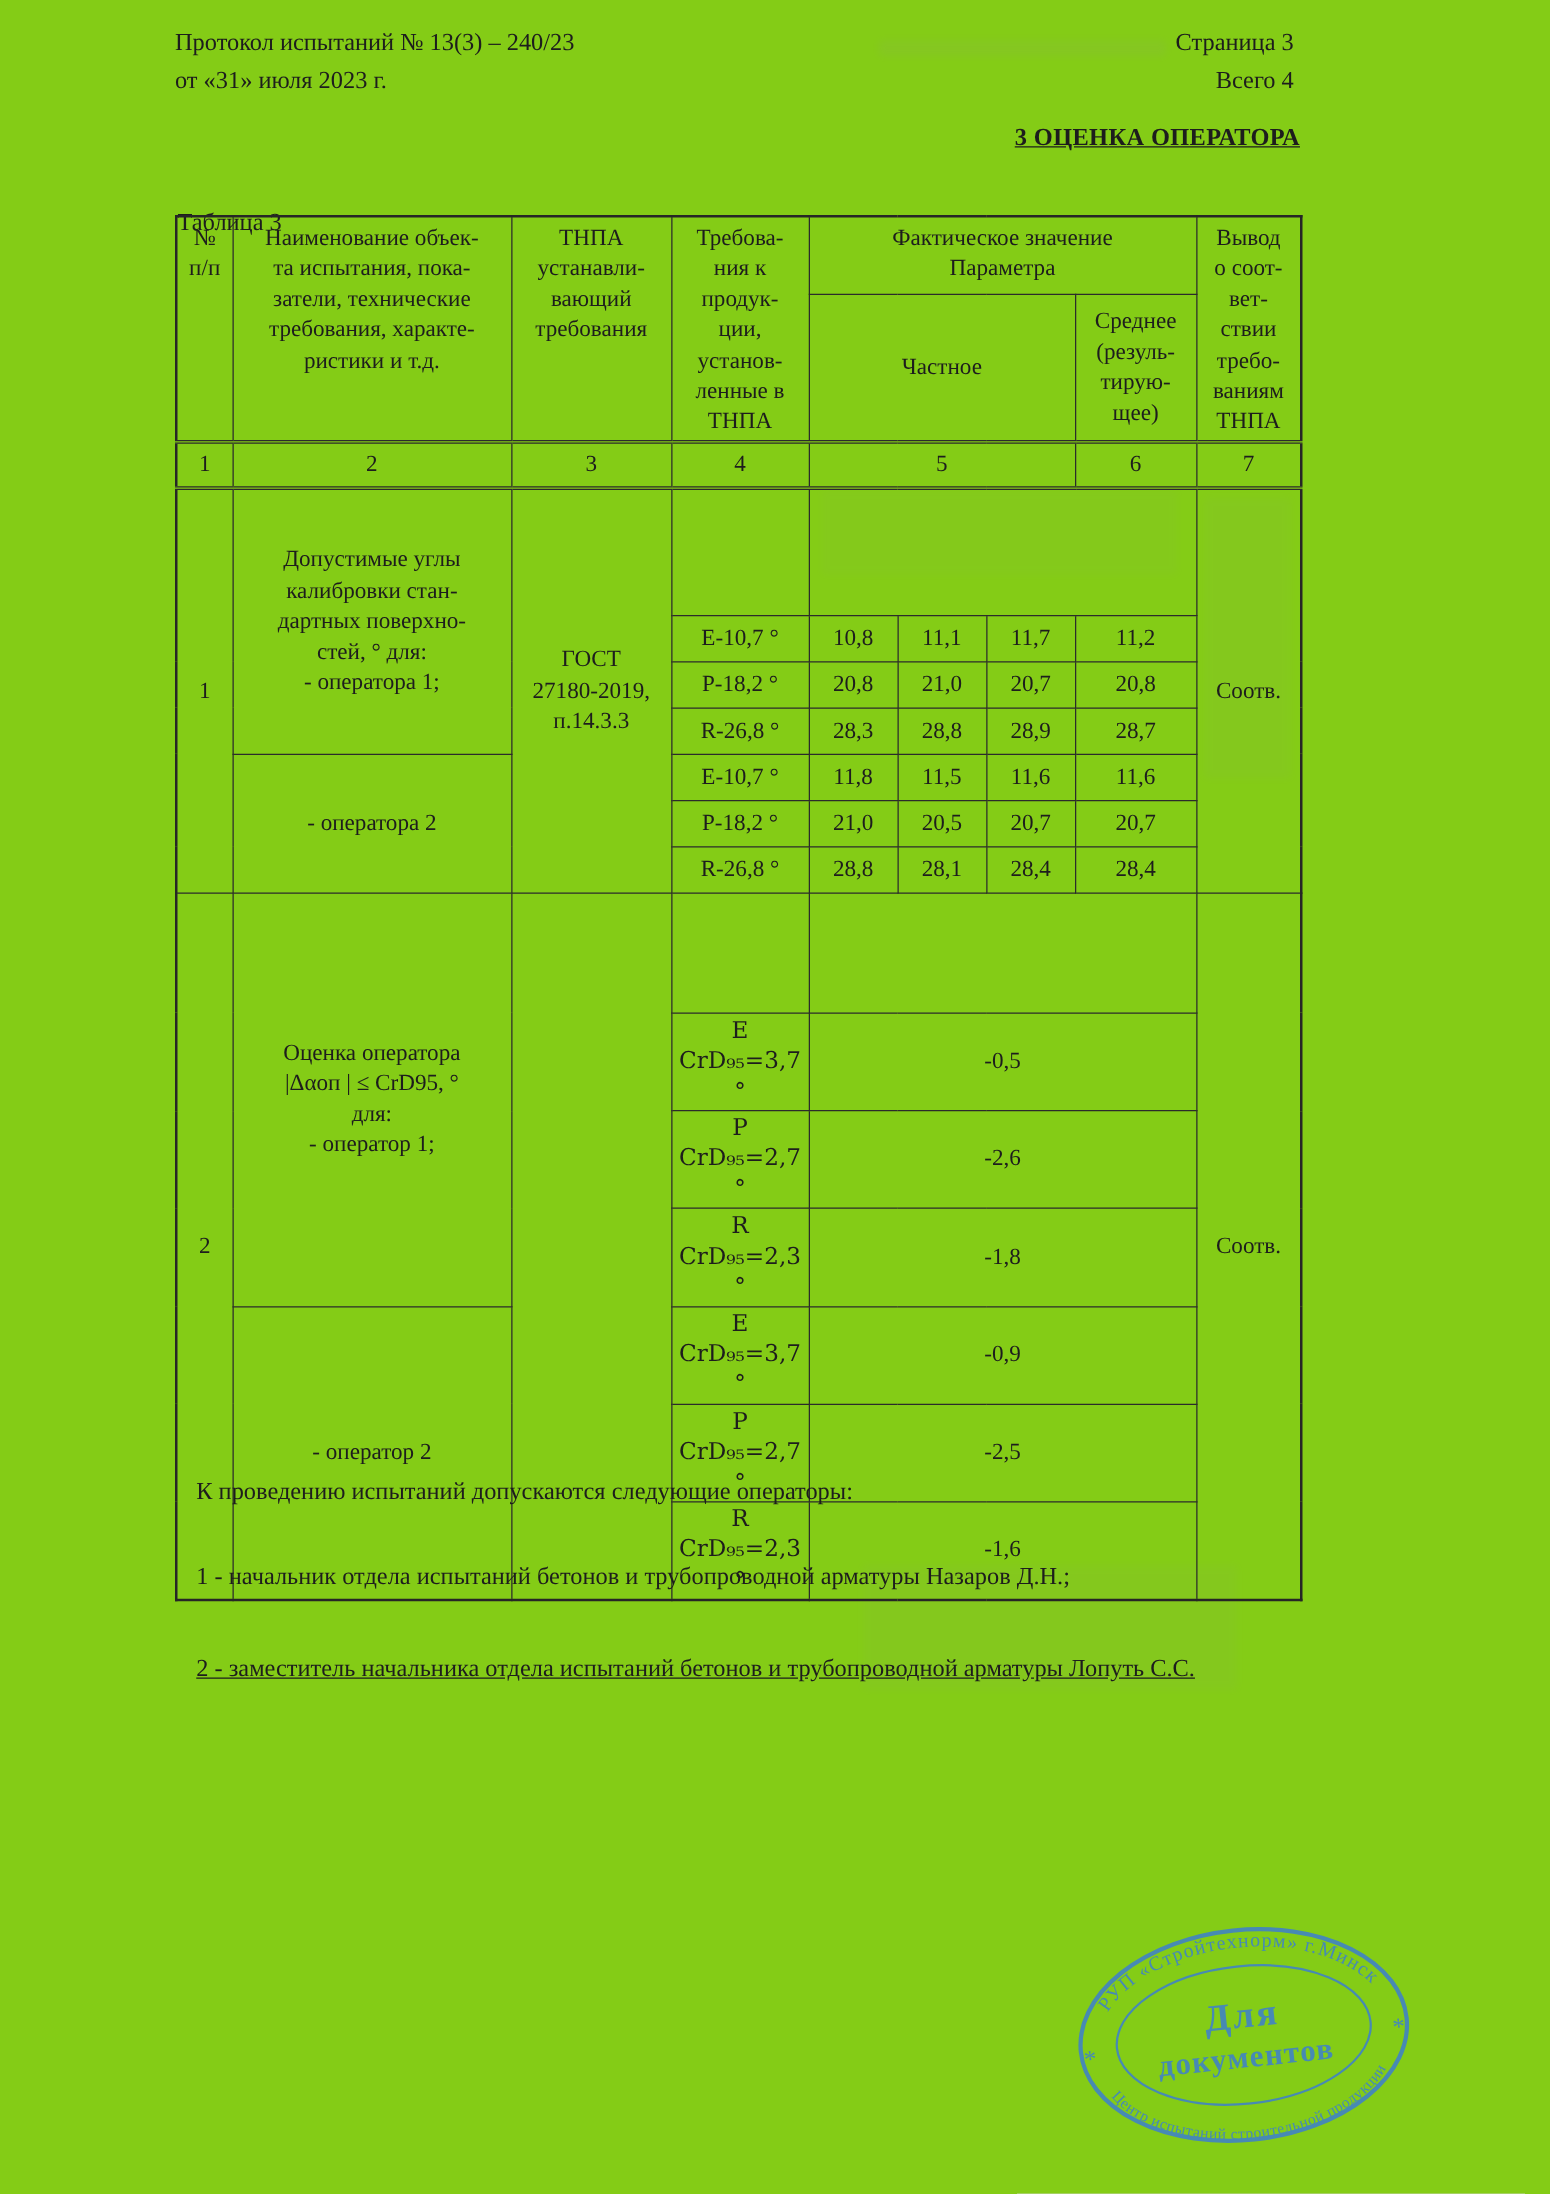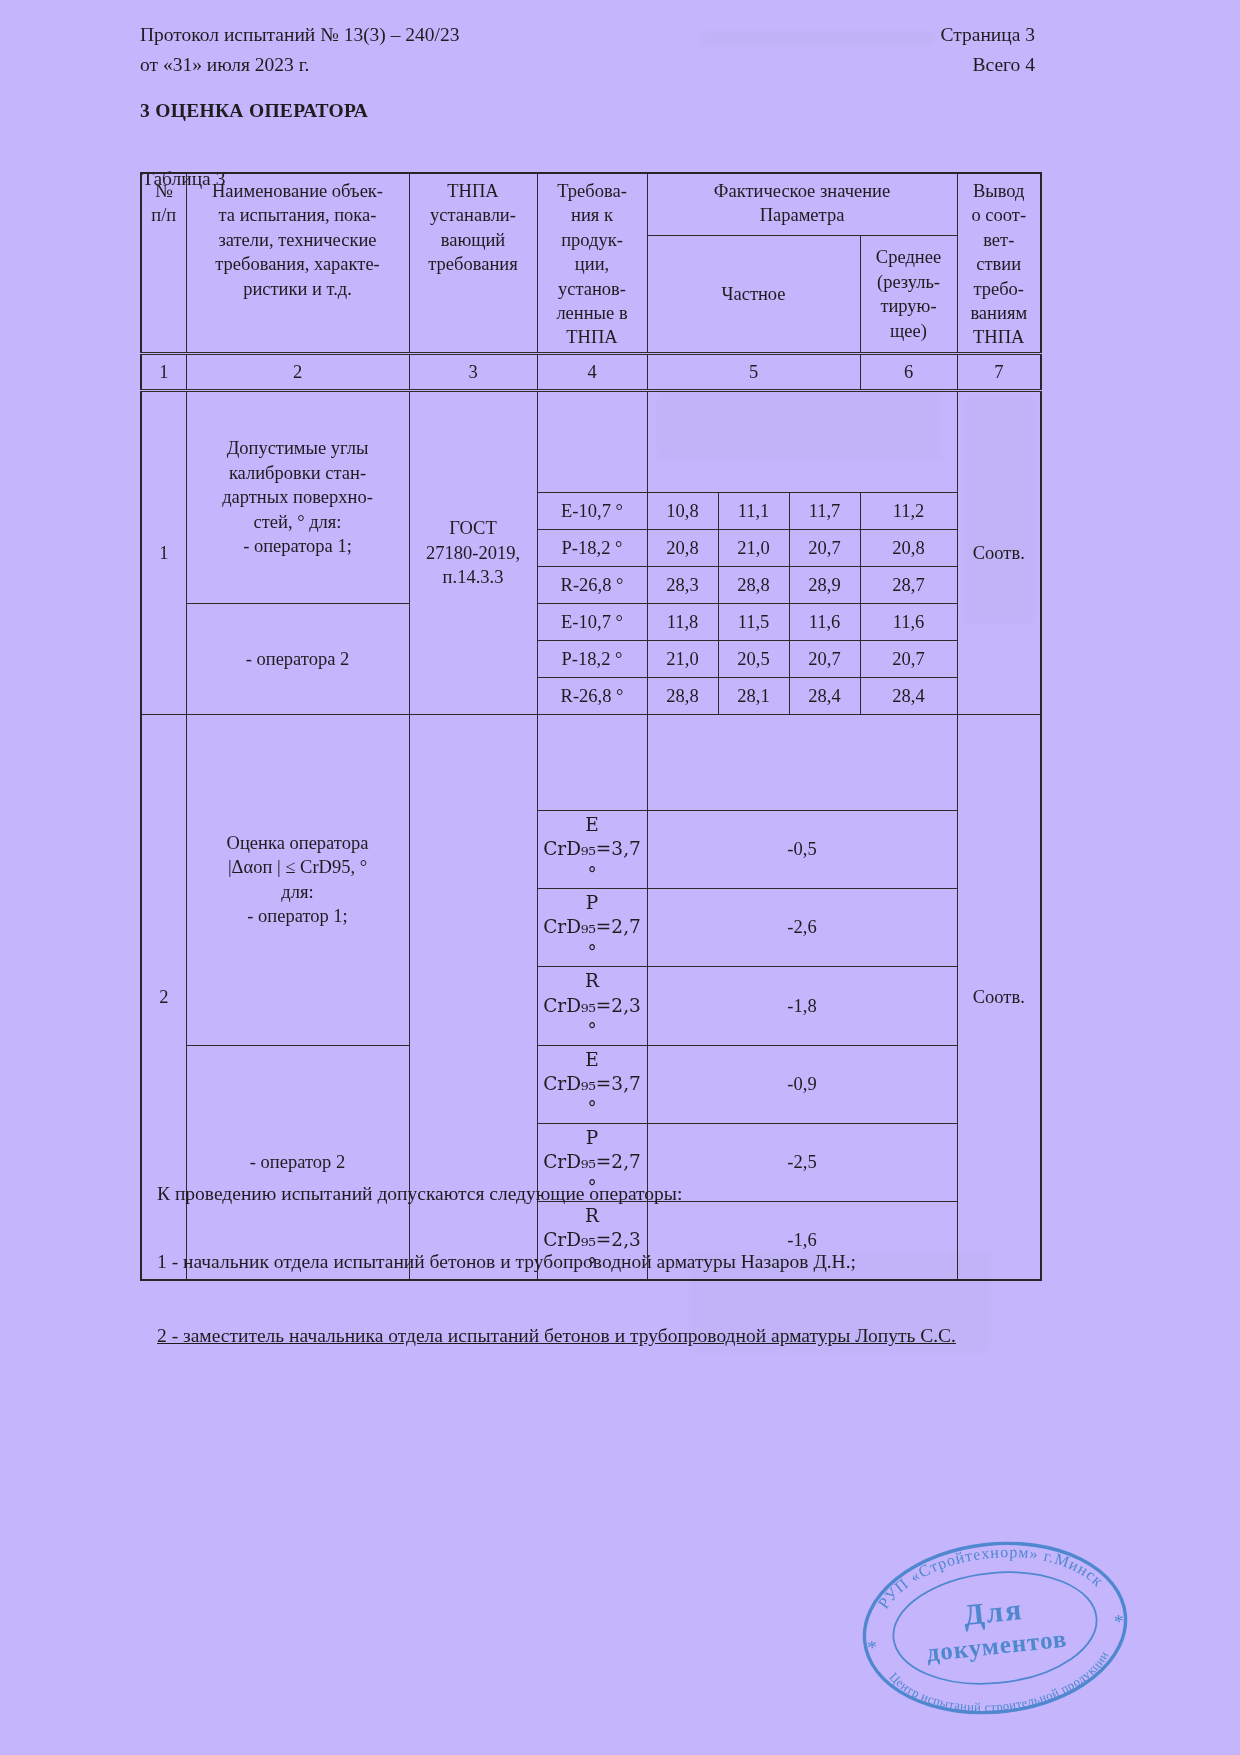--- a/index.html
+++ b/index.html
@@ -1,26 +1,26 @@
 <!DOCTYPE html>
 <html><head>
 <meta charset="utf-8">
 <style>
   html,body { margin:0; padding:0; background:#d8d8d8; }
   .page {
     position:relative; width:1240px; height:1755px; margin:0 auto;
-    background:#c4b5fd; overflow:hidden;
+    background:#84cc16; overflow:hidden;
     font-family:"Liberation Serif","DejaVu Serif",serif; color:#1d1d1d;
   }
   
   .doc-header { position:absolute; top:20px; left:140px; width:895px;
     display:flex; justify-content:space-between; font-size:19.5px; line-height:1.55; }
   .doc-header-right { text-align:right; }
   .doc-title { position:absolute; top:100px; left:140px; width:900px;
-    text-align:left; font-weight:bold; font-size:19.5px; letter-spacing:.3px; }
+    text-align:right; font-weight:bold; font-size:19.5px; letter-spacing:.3px;text-decoration:underline; }
   .table-caption { position:absolute; top:146px; left:142px; font-size:19.5px;margin-top:22px; }
 
   
   table.results { position:absolute; top:172px; left:140px; width:900px;
     border-collapse:collapse; table-layout:fixed; border:2.5px solid #262626; }
   table.results th, table.results td {
     border:1.6px solid #2b2b2b; font-weight:normal; font-size:18.5px;
     padding:2px 4px; text-align:center; vertical-align:middle; line-height:1.32;
     overflow:hidden;
   }

